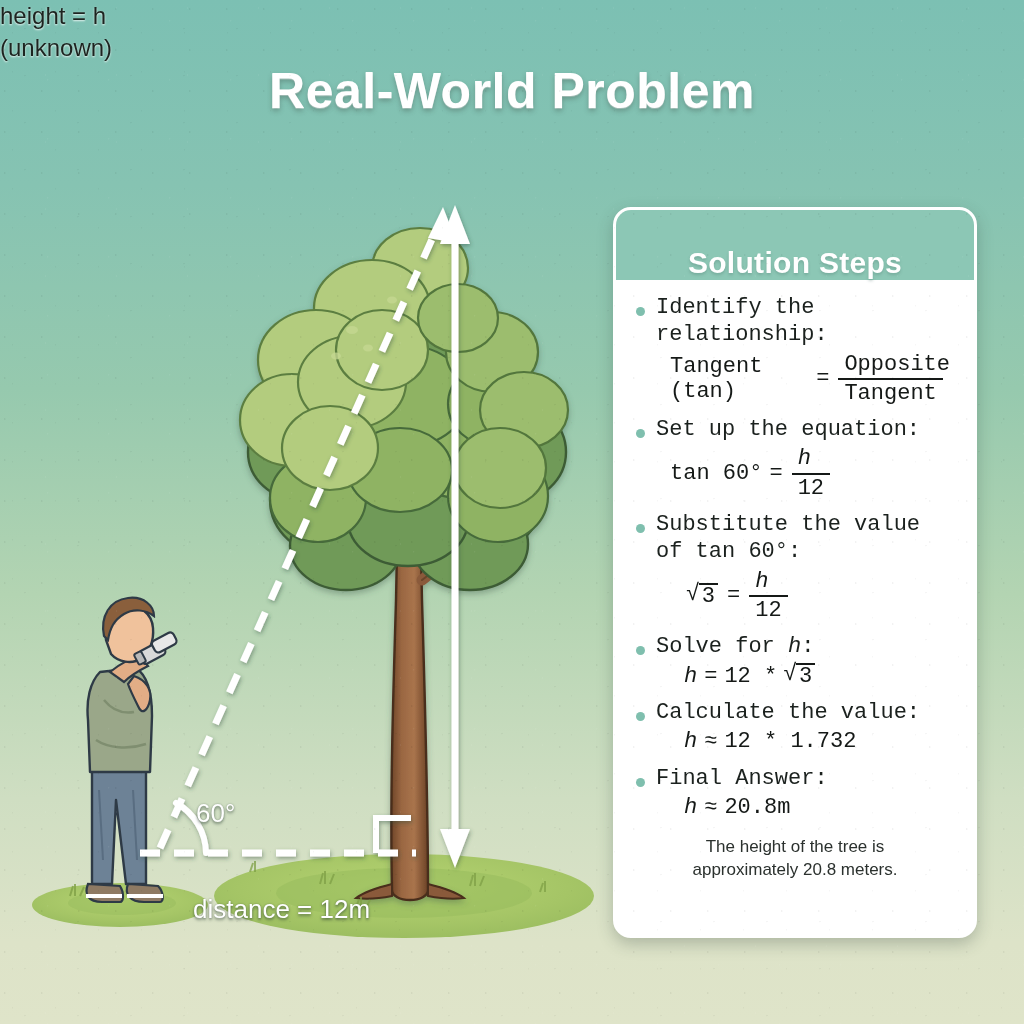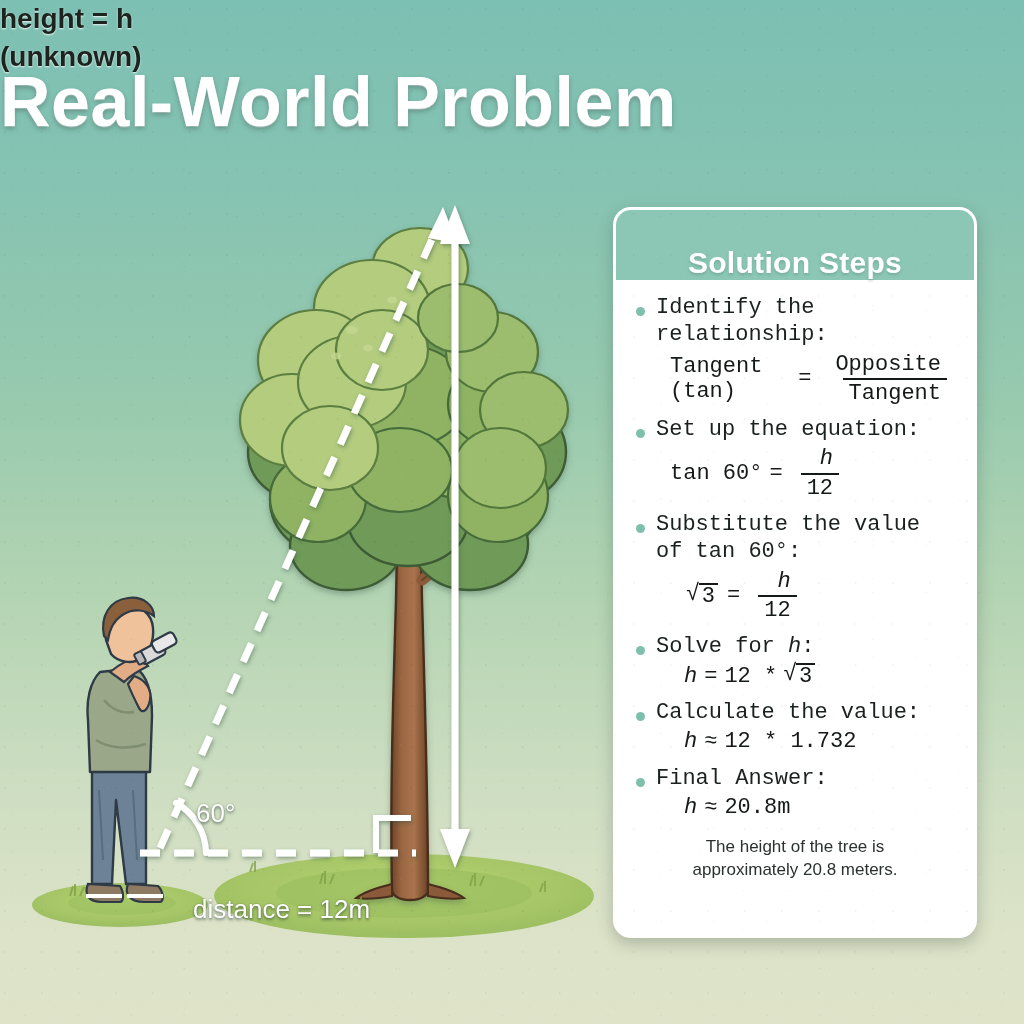--- a/index.html
+++ b/index.html
@@ -27,35 +27,35 @@
       radial-gradient(circle at 13% 22%, rgba(0,0,0,.5) 0 .6px, transparent 1px),
       radial-gradient(circle at 47% 61%, rgba(0,0,0,.4) 0 .6px, transparent 1px),
       radial-gradient(circle at 78% 35%, rgba(255,255,255,.6) 0 .7px, transparent 1px),
       radial-gradient(circle at 29% 84%, rgba(0,0,0,.35) 0 .5px, transparent 1px),
       radial-gradient(circle at 64% 12%, rgba(255,255,255,.5) 0 .6px, transparent 1px);
     background-size:37px 41px,53px 47px,61px 59px,43px 39px,71px 67px;
   }
 
   
   #title{
-    position:absolute;left:0;right:0;top:62px;
-    font-size:70px;font-weight:bold;color:#ffffff;letter-spacing:.5px;
+    position:absolute;left:0;right:0;top:62px;text-align:center;
+    font-size:50px;font-weight:bold;color:#ffffff;letter-spacing:.5px;
     text-shadow:0 3px 5px rgba(60,80,70,.38), 0 1px 0 rgba(255,255,255,.5);
   }
 
   
   #scene{position:absolute;left:0;top:0;width:1024px;height:1024px;}
 
   
   .scene-label{
     position:absolute;color:#ffffff;font-weight:normal;
     text-shadow:0 2px 3px rgba(40,60,50,.55), 0 0 2px rgba(40,60,50,.35);
     white-space:nowrap;
   }
-  #height-label{left:463px;top:562px;font-size:28px;font-weight:bold;
+  #height-label{left:463px;top:562px;font-size:24px;font-weight:normal;
     color:#1d2420;text-shadow:0 1px 2px rgba(255,255,255,.85);line-height:1.35;}
   #angle-label{left:196px;top:798px;font-size:26px;}
   #distance-label{left:193px;top:859px;font-size:26px;margin-top:35px;}
 
   
   #card{
     position:absolute;left:613px;top:207px;width:358px;height:725px;
     background:#ffffff;border-radius:18px;
     border:3px solid #ffffff;
     box-shadow:0 6px 16px rgba(50,70,60,.28);
@@ -77,22 +77,22 @@
   .step-body{flex:1 1 auto;min-width:0;}
   .step-title{font-size:22px;color:#1b211e;line-height:1.24;}
   .step-title .it{font-style:italic;}
   .step-math{
     font-size:22px;color:#151917;margin:3px 0 8px 14px;
     display:flex;align-items:center;line-height:1.15;
   }
   .step-math.indent2{margin-left:28px;}
   .math-it{font-style:italic;}
   .frac{
-    display:inline-flex;flex-direction:column;align-items:flex-end;
-    margin:0 11px;vertical-align:middle;
+    display:inline-flex;flex-direction:column;align-items:flex-start;
+    margin:0 2px;vertical-align:middle;
   }
   .frac .num{padding:0 6px 1px 6px;}
   .frac .den{padding:1px 6px 0 6px;border-top:2px solid #151917;}
   .sqrt{display:inline-flex;align-items:flex-start;margin:0 2px;}
   .sqrt .radical{font-size:23px;line-height:1;}
   .sqrt .radicand{border-top:2px solid #151917;padding:0 3px;margin-left:-1px;line-height:1.08;}
   .eqsign{margin:0 7px;}
   #card-footer{
     text-align:center;font-size:17px;color:#2b312e;line-height:1.35;
     padding:6px 26px 0 26px;

